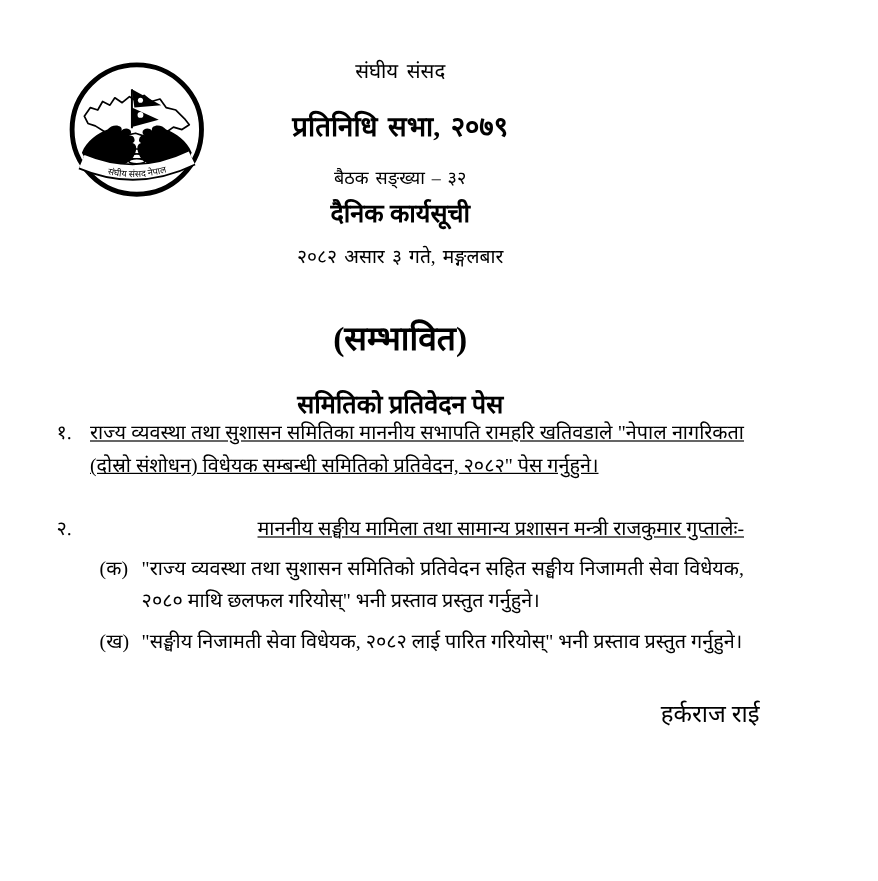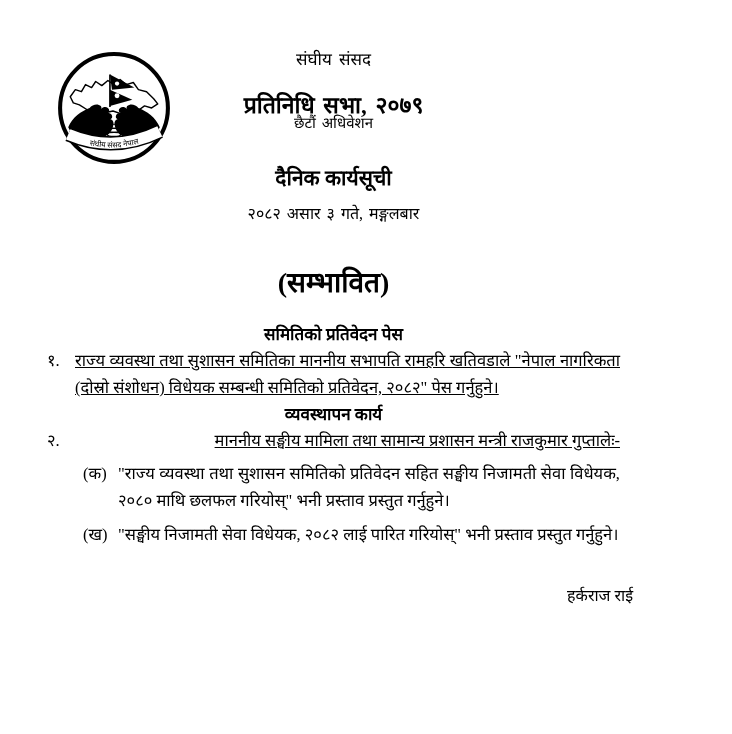--- a/index.html
+++ b/index.html
@@ -16,36 +16,36 @@
   .center-col { position:absolute; left:47px; width:573px; text-align:center; }
   .h-org      { top:47px;  font-size:17px; word-spacing:3px;text-align:center; }
   .h-house    { top:72px;  font-size:23px; font-weight:bold; word-spacing:3px;margin-top:16px; }
   .h-session  { top:112px; font-size:15px; word-spacing:2px; }
   .h-meeting  { top:137px; font-size:15px; word-spacing:2px; }
   .h-doctitle { top:163px; font-size:21px; font-weight:bold; }
   .h-date     { top:202px; font-size:16px; word-spacing:2px; }
   .h-time     { top:229px; font-size:16px; word-spacing:2px; }
   .h-tentative{ top:262px; font-size:28px; font-weight:bold; }
   .sec-title  { position:absolute; left:47px; width:573px; text-align:center;
-                font-size:17px; font-weight:bold; }
+                font-size:21px; font-weight:bold; }
   .sec1 { top:322px; }
   .sec2 { top:402px; }
   .agenda-item { position:absolute; left:47px; width:573px; font-size:16.5px; line-height:27px; }
   .item1 { top:347px; }
   .item2 { top:427px; }
   .item-number { position:absolute; left:0; top:0; }
   .item-text { margin-left:28px; text-align:justify;text-decoration:underline; }
   .item-text.nojust { text-align:right; }
   .subitem { position:absolute; left:83px; width:537px; font-size:16.5px; line-height:27px; }
   .subA { top:460px; }
   .subB { top:521px; }
   .sub-label { position:absolute; left:0; top:0; }
   .sub-text { margin-left:35px; text-align:justify; }
   .signature { position:absolute; top:583px; right:99px; text-align:center;
-               font-size:16px; line-height:26px;margin-left:39px; }
+               font-size:20px; line-height:26px;margin-left:39px; }
   .logo { position:absolute; left:55px; top:45px; width:118px; height:130px; }
   .logo svg { width:100%; height:100%; }
 </style>
 </head>
 <body>
 
 <div class="page">
 
   <div class="logo">
     <svg viewBox="0 0 116 126" xmlns="http://www.w3.org/2000/svg">
@@ -80,32 +80,31 @@
         </defs>
         <text font-size="7.5" fill="#000000" font-family="Liberation Serif, DejaVu Serif, serif">
           <textPath href="#ribbonTextPath" startOffset="50%" text-anchor="middle">संघीय संसद नेपाल</textPath>
         </text>
       </g>
     </svg>
   </div>
 
   <div class="center-col h-org">संघीय संसद</div>
   <div class="center-col h-house">प्रतिनिधि सभा, २०७९</div>
-  <div class="center-col h-session">छैटौं अधिवेशन</div>
+  <div class="center-col h-meeting">बैठक सङ्ख्या – ३२</div>
   <div class="center-col h-doctitle">दैनिक कार्यसूची</div>
   <div class="center-col h-date">२०८२ असार ३ गते, मङ्गलबार</div>
   <div class="center-col h-tentative">(सम्भावित)</div>
 
   <div class="sec-title sec1">समितिको प्रतिवेदन पेस</div>
   <div class="agenda-item item1">
     <span class="item-number">१.</span>
     <div class="item-text">राज्य व्यवस्था तथा सुशासन समितिका माननीय सभापति रामहरि खतिवडाले "नेपाल नागरिकता (दोस्रो संशोधन) विधेयक सम्बन्धी समितिको प्रतिवेदन, २०८२" पेस गर्नुहुने।</div>
   </div>
 
-  <div class="sec-title sec2">व्यवस्थापन कार्य</div>
   <div class="agenda-item item2">
     <span class="item-number">२.</span>
     <div class="item-text nojust">माननीय सङ्घीय मामिला तथा सामान्य प्रशासन मन्त्री राजकुमार गुप्तालेः-</div>
   </div>
 
   <div class="subitem subA">
     <span class="sub-label">(क)</span>
     <div class="sub-text">"राज्य व्यवस्था तथा सुशासन समितिको प्रतिवेदन सहित सङ्घीय निजामती सेवा विधेयक, २०८० माथि छलफल गरियोस्" भनी प्रस्ताव प्रस्तुत गर्नुहुने।</div>
   </div>
 

